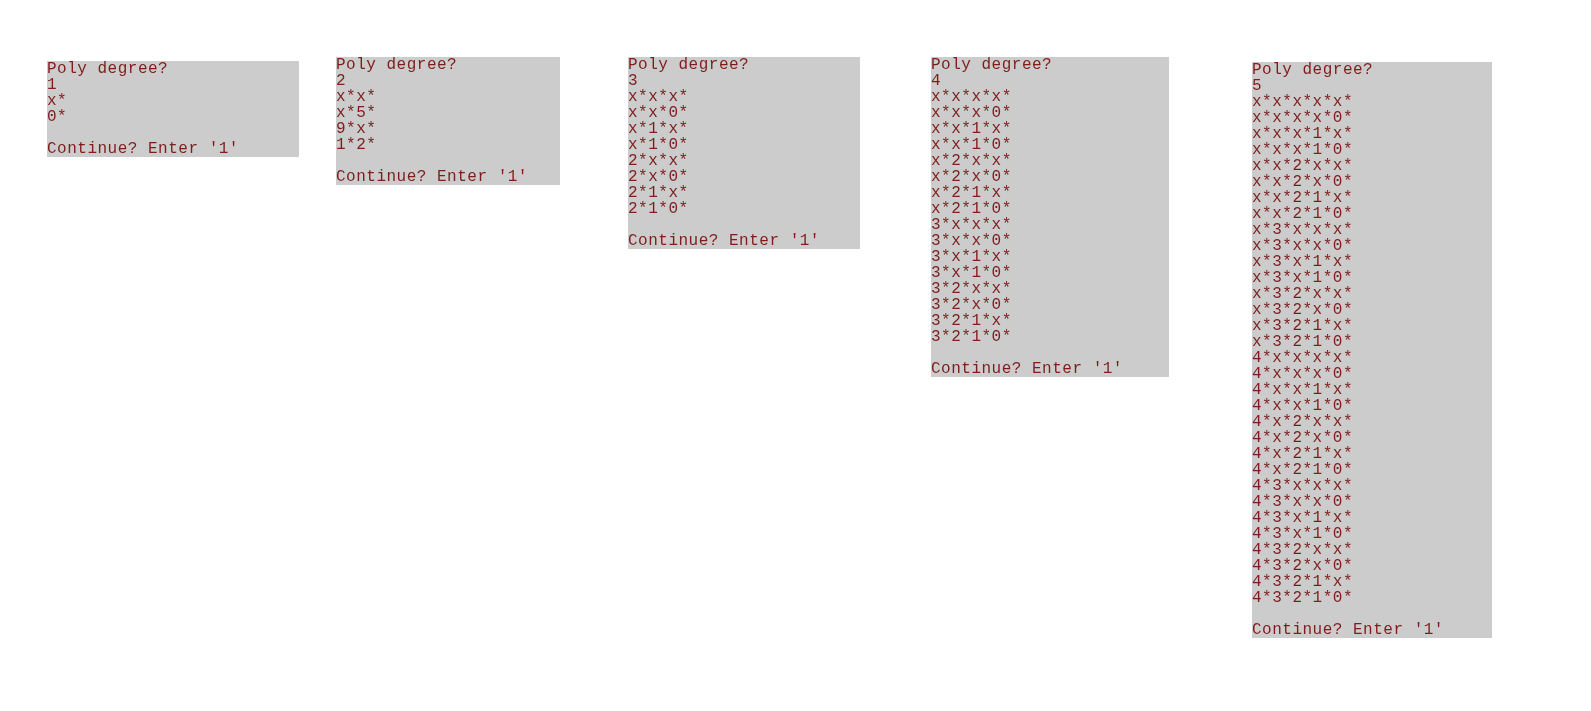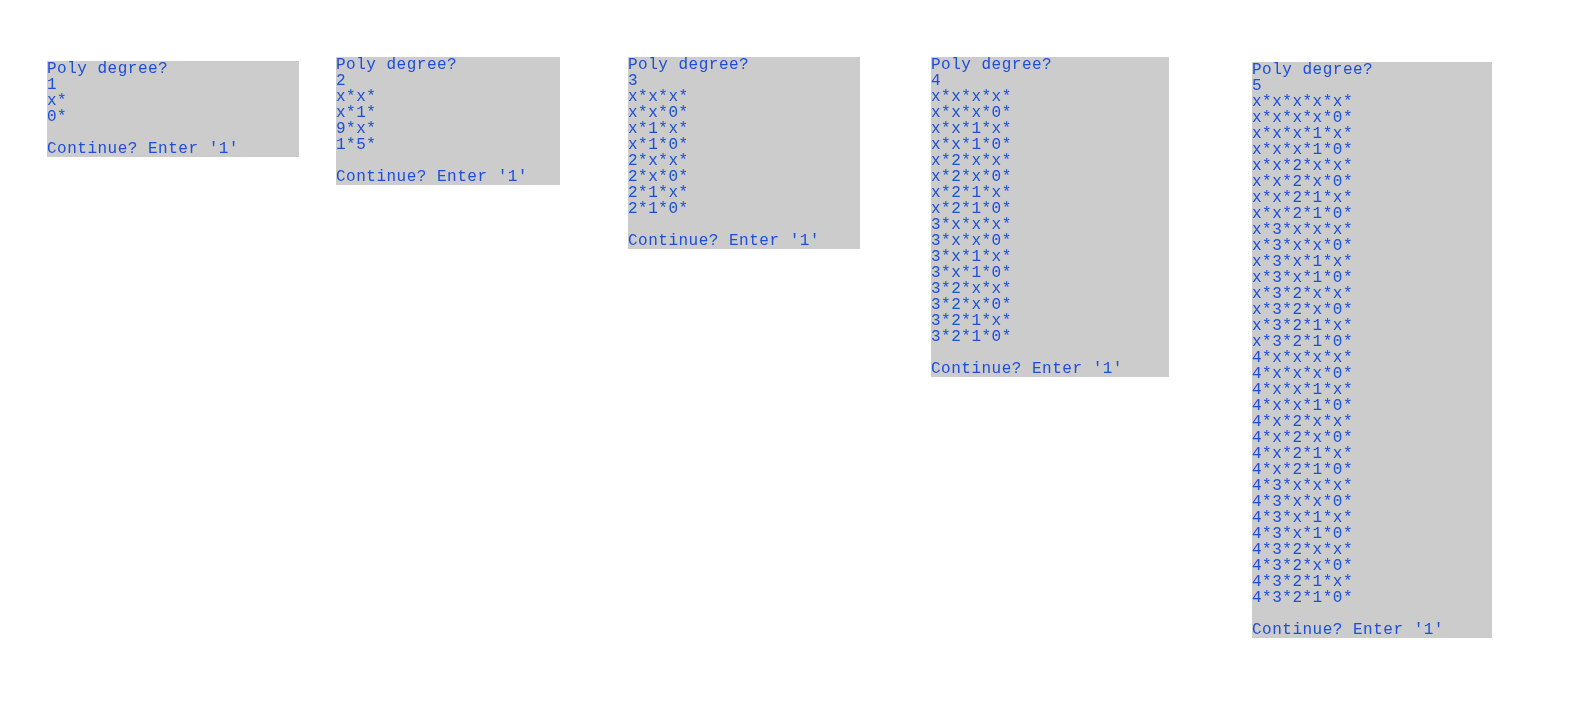--- a/index.html
+++ b/index.html
@@ -6,33 +6,33 @@
     margin: 0;
     padding: 0;
     background: #ffffff;
     width: 1591px;
     height: 711px;
     font-family: "Courier New", Courier, monospace;
   }
   .terminal {
     position: absolute;
     background: #cccccc;
-    color: #1d4ed8;
+    color: #7f1d1d;
     font-size: 16px;
     line-height: 16px;
     padding: 0;
     white-space: pre;
     letter-spacing: 0.5px;
   }
   .prompt-line, .input-line, .output-line, .blank-line, .continue-line {
     display: block;
   }
 </style>
 </head>
 <body>
 
 <div id="root">
     <div class="terminal" style="left: 47px; top: 61px; width: 252px;"><span class="prompt-line">Poly degree?</span><span class="input-line">1</span><span class="output-line">x*</span><span class="output-line">0*</span><span class="blank-line"> </span><span class="continue-line">Continue? Enter '1'</span></div>
-    <div class="terminal" style="left: 336px; top: 57px; width: 224px;"><span class="prompt-line">Poly degree?</span><span class="input-line">2</span><span class="output-line">x*x*</span><span class="output-line">x*1*</span><span class="output-line">9*x*</span><span class="output-line">1*5*</span><span class="blank-line"> </span><span class="continue-line">Continue? Enter '1'</span></div>
+    <div class="terminal" style="left: 336px; top: 57px; width: 224px;"><span class="prompt-line">Poly degree?</span><span class="input-line">2</span><span class="output-line">x*x*</span><span class="output-line">x*5*</span><span class="output-line">9*x*</span><span class="output-line">1*2*</span><span class="blank-line"> </span><span class="continue-line">Continue? Enter '1'</span></div>
     <div class="terminal" style="left: 628px; top: 57px; width: 232px;"><span class="prompt-line">Poly degree?</span><span class="input-line">3</span><span class="output-line">x*x*x*</span><span class="output-line">x*x*0*</span><span class="output-line">x*1*x*</span><span class="output-line">x*1*0*</span><span class="output-line">2*x*x*</span><span class="output-line">2*x*0*</span><span class="output-line">2*1*x*</span><span class="output-line">2*1*0*</span><span class="blank-line"> </span><span class="continue-line">Continue? Enter '1'</span></div>
     <div class="terminal" style="left: 931px; top: 57px; width: 238px;"><span class="prompt-line">Poly degree?</span><span class="input-line">4</span><span class="output-line">x*x*x*x*</span><span class="output-line">x*x*x*0*</span><span class="output-line">x*x*1*x*</span><span class="output-line">x*x*1*0*</span><span class="output-line">x*2*x*x*</span><span class="output-line">x*2*x*0*</span><span class="output-line">x*2*1*x*</span><span class="output-line">x*2*1*0*</span><span class="output-line">3*x*x*x*</span><span class="output-line">3*x*x*0*</span><span class="output-line">3*x*1*x*</span><span class="output-line">3*x*1*0*</span><span class="output-line">3*2*x*x*</span><span class="output-line">3*2*x*0*</span><span class="output-line">3*2*1*x*</span><span class="output-line">3*2*1*0*</span><span class="blank-line"> </span><span class="continue-line">Continue? Enter '1'</span></div>
     <div class="terminal" style="left: 1252px; top: 62px; width: 240px;"><span class="prompt-line">Poly degree?</span><span class="input-line">5</span><span class="output-line">x*x*x*x*x*</span><span class="output-line">x*x*x*x*0*</span><span class="output-line">x*x*x*1*x*</span><span class="output-line">x*x*x*1*0*</span><span class="output-line">x*x*2*x*x*</span><span class="output-line">x*x*2*x*0*</span><span class="output-line">x*x*2*1*x*</span><span class="output-line">x*x*2*1*0*</span><span class="output-line">x*3*x*x*x*</span><span class="output-line">x*3*x*x*0*</span><span class="output-line">x*3*x*1*x*</span><span class="output-line">x*3*x*1*0*</span><span class="output-line">x*3*2*x*x*</span><span class="output-line">x*3*2*x*0*</span><span class="output-line">x*3*2*1*x*</span><span class="output-line">x*3*2*1*0*</span><span class="output-line">4*x*x*x*x*</span><span class="output-line">4*x*x*x*0*</span><span class="output-line">4*x*x*1*x*</span><span class="output-line">4*x*x*1*0*</span><span class="output-line">4*x*2*x*x*</span><span class="output-line">4*x*2*x*0*</span><span class="output-line">4*x*2*1*x*</span><span class="output-line">4*x*2*1*0*</span><span class="output-line">4*3*x*x*x*</span><span class="output-line">4*3*x*x*0*</span><span class="output-line">4*3*x*1*x*</span><span class="output-line">4*3*x*1*0*</span><span class="output-line">4*3*2*x*x*</span><span class="output-line">4*3*2*x*0*</span><span class="output-line">4*3*2*1*x*</span><span class="output-line">4*3*2*1*0*</span><span class="blank-line"> </span><span class="continue-line">Continue? Enter '1'</span></div>
   </div>
 
 </body></html>

